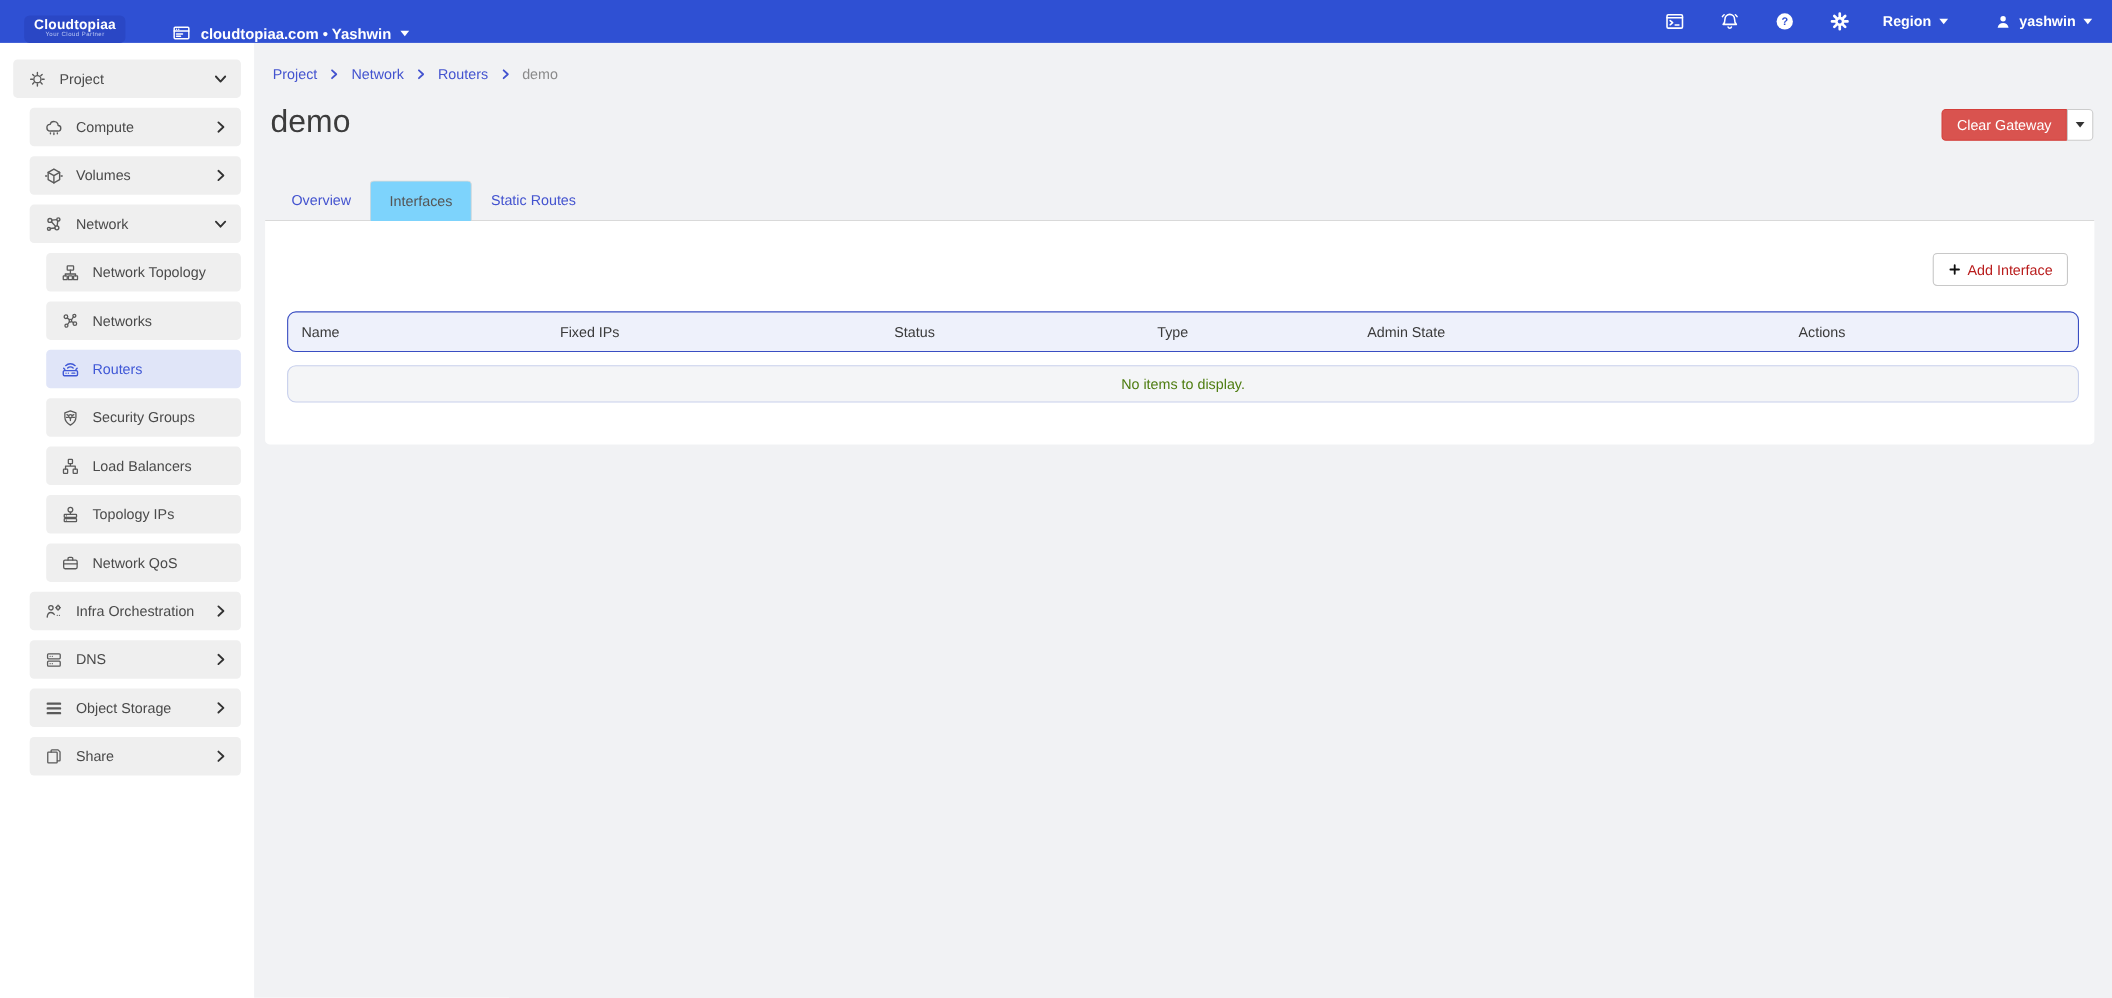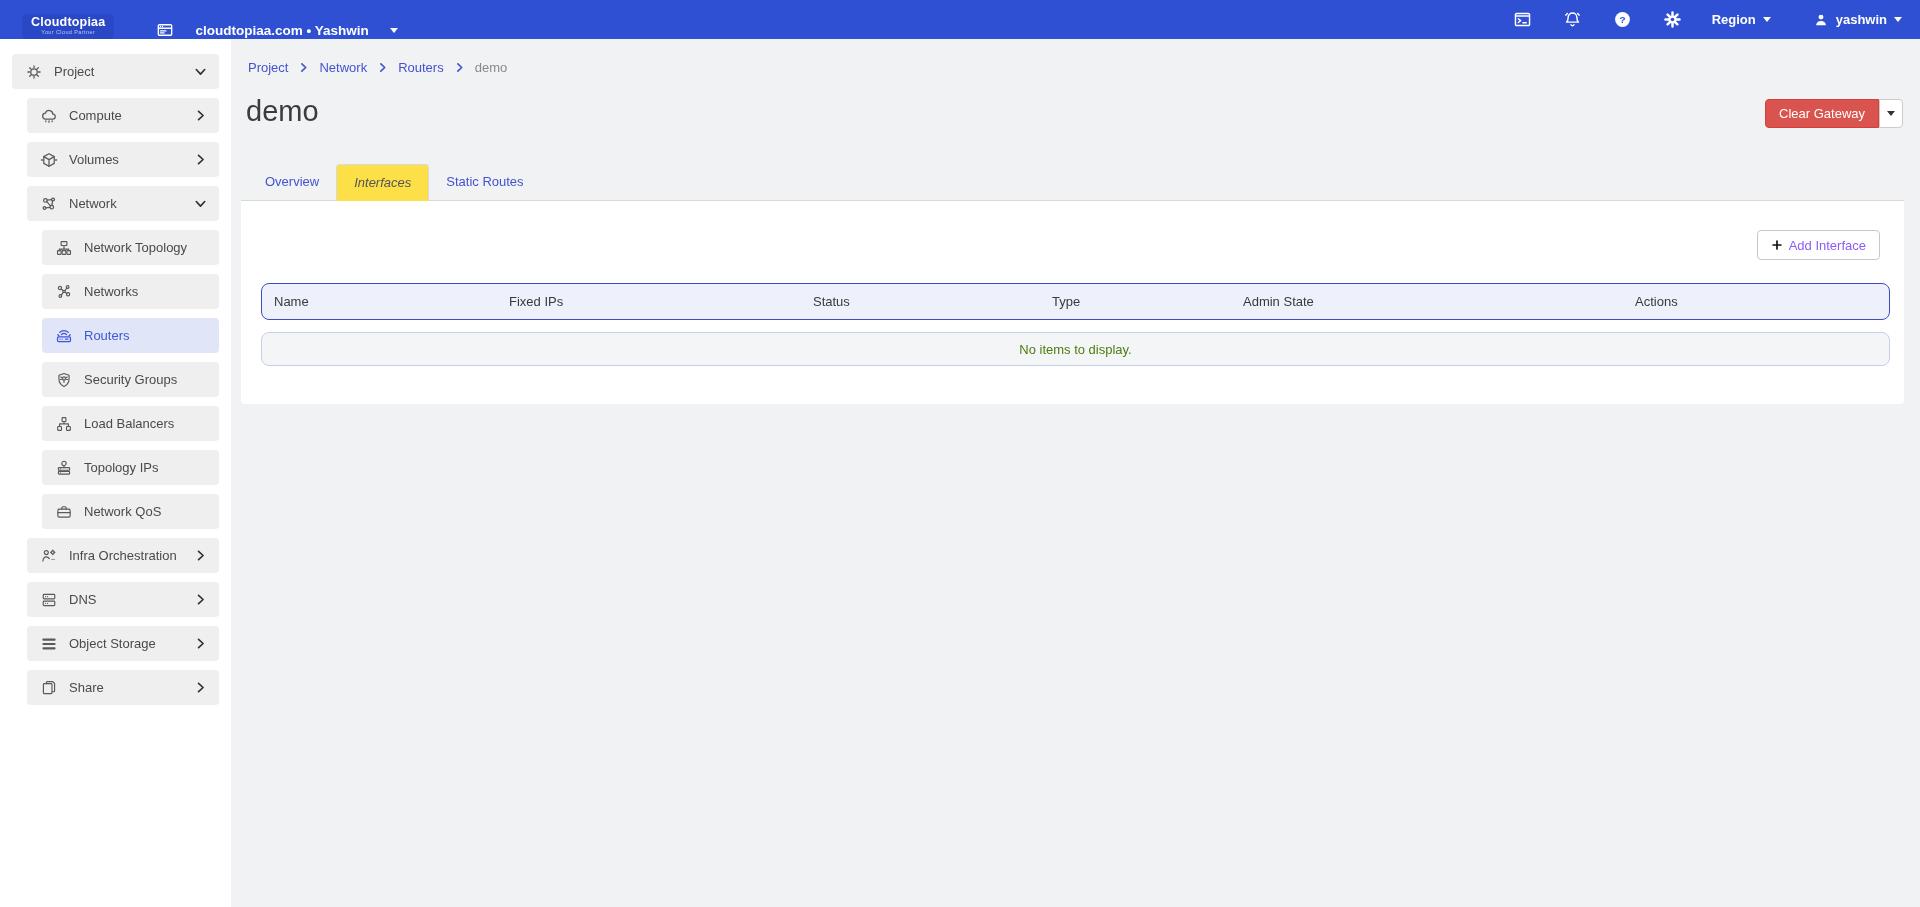--- a/index.html
+++ b/index.html
@@ -6,21 +6,21 @@
   html,body { width:1920px; height:907px; overflow:hidden;
     font-family:"Liberation Sans", sans-serif; background:#fff; }
 
   
   .topbar { position:absolute; left:0; top:0; width:1920px; height:39px;
     background:#2f50d3; display:flex; align-items:flex-end; color:#fff; z-index:10; }
   .brand { margin-left:22px; background:#2a47c5; border-radius:5px;
     padding:2px 9px 3px; text-align:center; cursor:pointer; }
   .brand-name { font-size:12.5px; font-weight:bold; letter-spacing:.2px; line-height:13px; }
   .brand-tagline { font-size:5.5px; color:#bcc9f4; letter-spacing:.4px; line-height:7px; }
-  .ctx { margin-left:42px; display:flex; align-items:center; gap:21px;
+  .ctx { margin-left:42px; display:flex; align-items:center; gap:8px;
     font-size:13.5px; font-weight:bold; cursor:pointer; }
   .tb-right { margin-left:auto; display:flex; align-items:center; margin-right:18px; }
   .tb-iconbtn { width:50px; height:39px; display:flex; align-items:center;
     justify-content:center; cursor:pointer; }
   .tb-drop { display:flex; align-items:center; gap:7px; font-size:13px;
     font-weight:bold; cursor:pointer; padding:0 14px; height:39px; }
   .tb-drop.user { padding-right:0; margin-left:14px; }
   .caret { width:0; height:0; border-left:4px solid transparent;
     border-right:4px solid transparent; border-top:5px solid currentColor; display:inline-block; }
 
@@ -54,28 +54,28 @@
     border:1px solid #d43f3a; border-radius:4px 0 0 4px; font-size:13px;
     font-family:inherit; cursor:pointer; }
   .btn-danger-caret { width:24px; height:29px; background:#fff; border:1px solid #ccc;
     border-radius:0 4px 4px 0; color:#333; display:flex; align-items:center;
     justify-content:center; cursor:pointer; }
 
   .tabs { position:absolute; left:17px; top:125px; display:flex;
     align-items:flex-start; z-index:2; }
   .tab { height:36px; line-height:36px; padding:0 17px; font-size:13px;
     color:#4353cf; cursor:pointer; }
-  .tab.active { height:37px; background:#fde047; border:1px solid #d9d9d9;
-    border-bottom:none; border-radius:4px 4px 0 0; color:#555;font-style:italic; }
+  .tab.active { height:37px; background:#7dd3fc; border:1px solid #d9d9d9;
+    border-bottom:none; border-radius:4px 4px 0 0; color:#555; }
 
   .card { position:absolute; left:10px; right:16px; top:161px; height:204px;
     background:#fff; border-top:1px solid #d9d9d9; border-radius:0 0 4px 4px; }
   .btn-add { position:absolute; top:29px; right:24px; height:30px; padding:0 13px;
     background:#fff; border:1px solid #c8c8c8; border-radius:4px; font-size:13px;
-    color:#8b5cf6; font-family:inherit; display:flex; align-items:center; gap:6px;
+    color:#b91c1c; font-family:inherit; display:flex; align-items:center; gap:6px;
     cursor:pointer; }
 
   .thead { position:absolute; left:20px; right:14px; top:82px; height:37px;
     background:#eef1fb; border:1.5px solid #3a4ec2; border-radius:8px;
     display:flex; align-items:center; font-size:13px; color:#3a3a3a; }
   .th { white-space:nowrap; }
   .th.c0 { width:247px; padding-left:12px; }
   .th.c1 { width:304px; } .th.c2 { width:239px; } .th.c3 { width:191px; }
   .th.c4 { width:392px; } .th.c5 { flex:1; }
   .empty-row { position:absolute; left:20px; right:14px; top:131px; height:34px;

